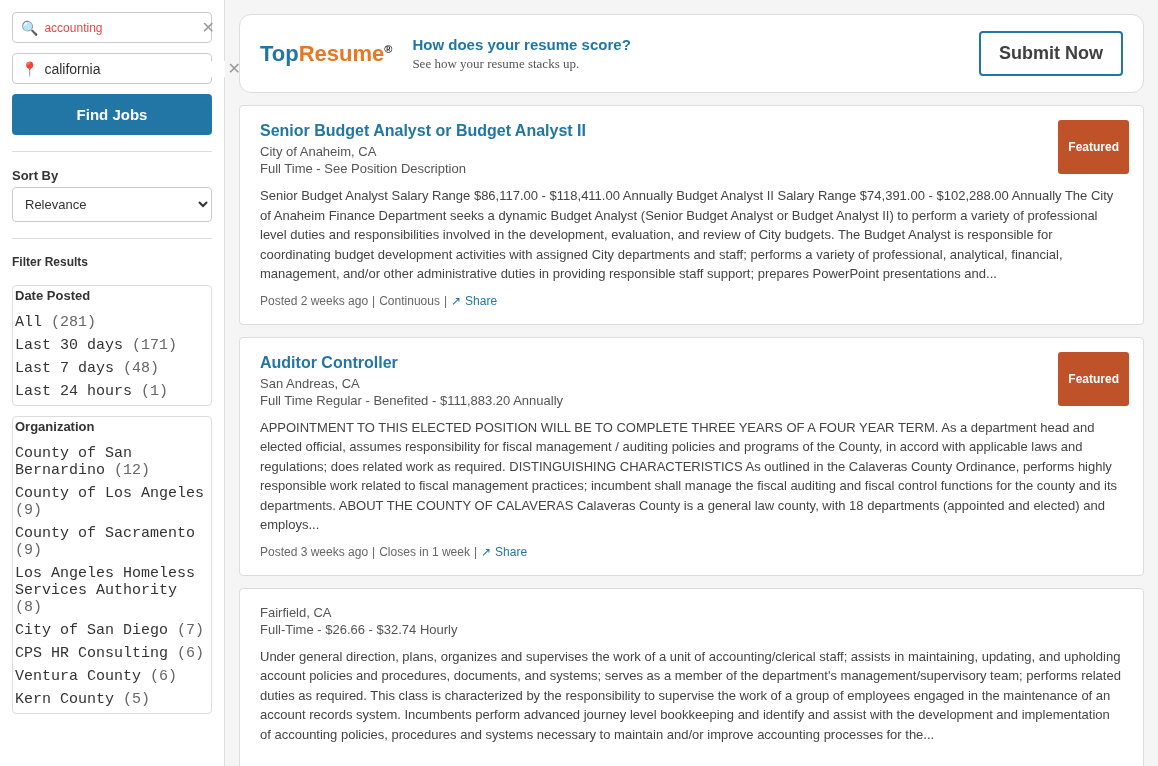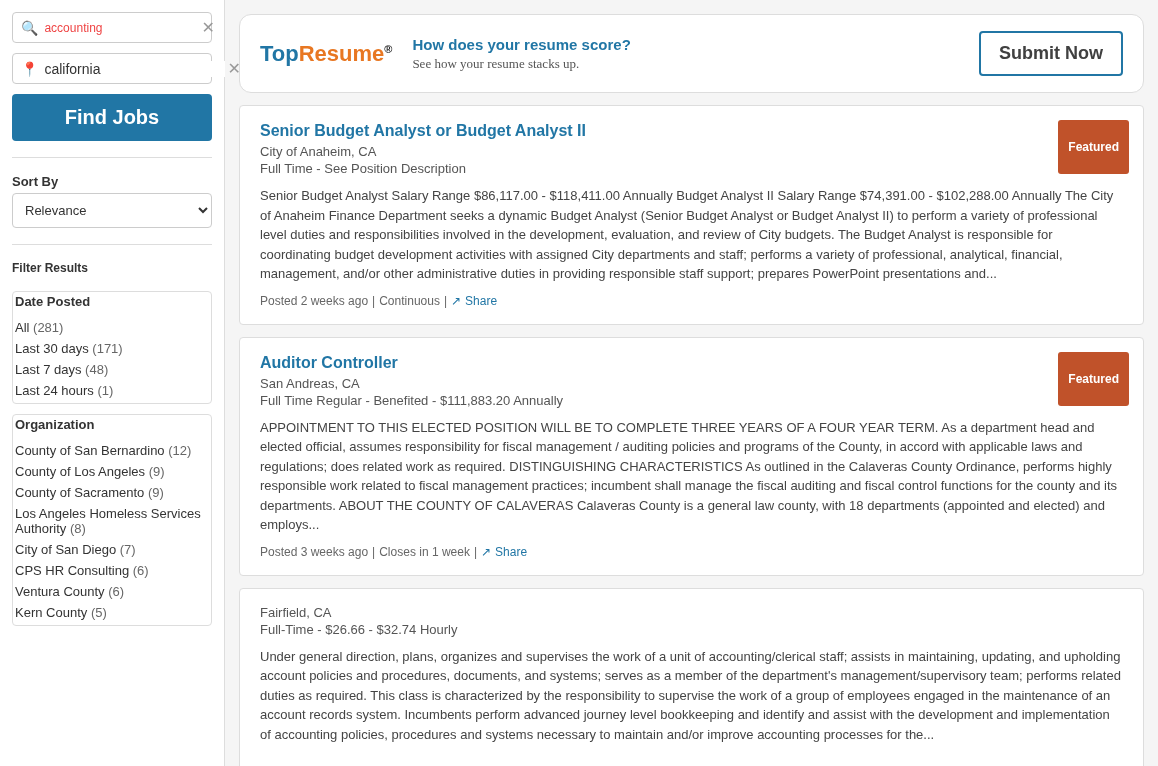--- a/index.html
+++ b/index.html
@@ -35,32 +35,32 @@
     .clear-btn { background: none; border: none; cursor: pointer; color: #999; font-size: 16px; padding: 0 2px; }
     .location-wrap { display: flex; align-items: center; border: 1px solid #ccc; border-radius: 4px; padding: 5px 8px; background: #fff; }
     .location-icon { color: #999; margin-right: 6px; font-size: 14px; }
     .location-wrap input { border: none; outline: none; flex: 1; font-size: 14px; color: #333; }
     .find-jobs-btn {
       background: #2176a5;
       color: #fff;
       border: none;
       border-radius: 4px;
       padding: 12px;
-      font-size: 20px;
+      font-size: 15px;
       font-weight: bold;
       cursor: pointer;
       width: 100%;
     }
     .divider { border: none; border-top: 1px solid #ddd; margin: 6px 0; }
     .sort-label { font-size: 13px; font-weight: bold; color: #333; margin-bottom: 4px; }
     .sort-select { width: 100%; border: 1px solid #ccc; border-radius: 4px; padding: 8px 8px; font-size: 13px; color: #333; background: #fff; }
     .filter-heading { font-size: 12px; font-weight: bold; color: #333; margin-bottom: 6px; }
     .filter-section { border: 1px solid #ddd; border-radius: 4px; padding: 2px; background: #fff; }
     .filter-section-title { font-size: 13px; font-weight: bold; color: #333; margin-bottom: 8px; }
-    .filter-item { font-size: 13px; color: #333; padding: 3px 0; cursor: pointer; }
+    .filter-item { font-size: 15px; color: #333; padding: 3px 0; cursor: pointer; font-family: Liberation Mono, monospace; }
     .filter-item .count { color: #666; }
 
     
     #main {
       flex: 1;
       padding: 14px;
       display: flex;
       flex-direction: column;
       gap: 12px;
       overflow-y: auto;

